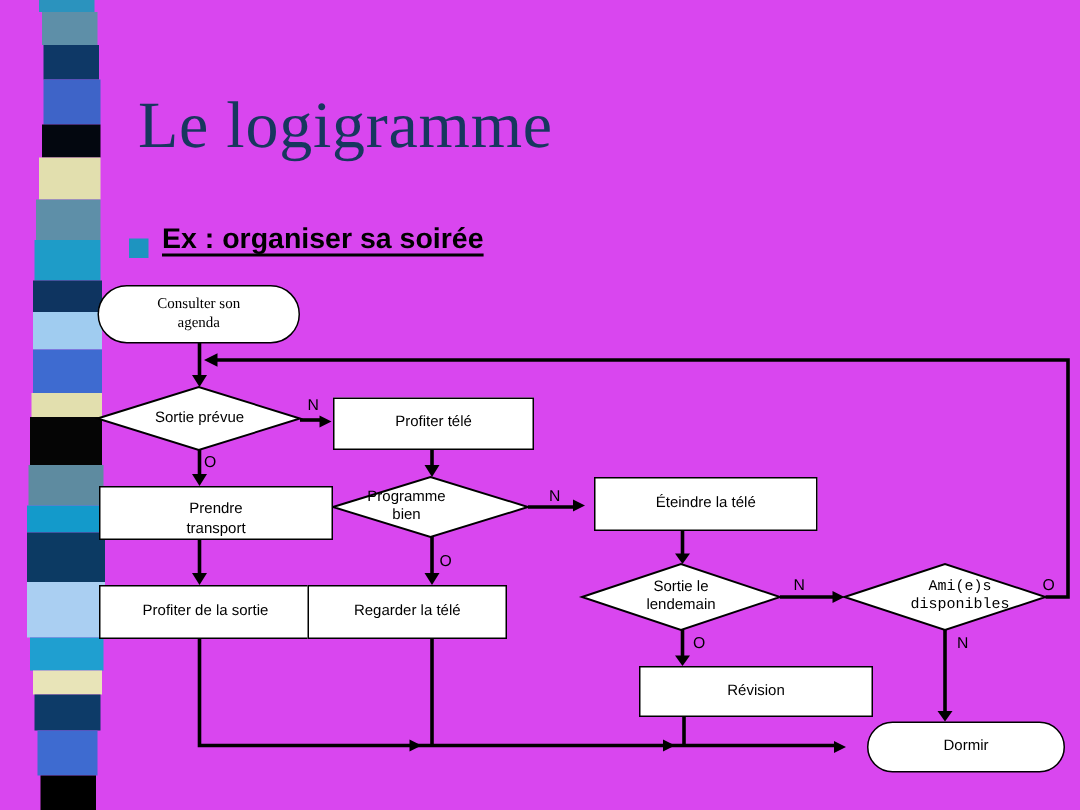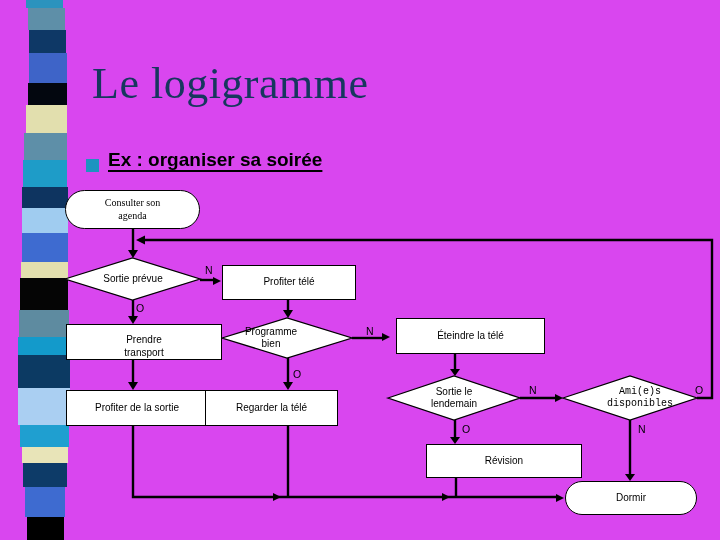--- a/index.html
+++ b/index.html
@@ -148,21 +148,21 @@
   </div>
 
   <div class="dlabel" style="left:590px;top:384px;width:100px;height:28px;font-family:Liberation Mono, monospace;">
     <span class="inner-w70">Ami(e)s disponibles</span>
   </div>
 
   <div class="node" style="left:390px;top:444px;width:156px;height:34px;margin-left:36px;">
     <span>Révision</span>
   </div>
 
-  <div class="node stadium" style="left:565px;top:481px;width:132px;height:34px;border-radius:17px;">
+  <div class="node stadium" style="left:578px;top:481px;width:132px;height:34px;border-radius:17px;">
     <span>Dormir</span>
   </div>
 
   <span class="blabel" style="left:205px;top:264px;">N</span>
   <span class="blabel" style="left:136px;top:302px;">O</span>
   <span class="blabel" style="left:366px;top:325px;">N</span>
   <span class="blabel" style="left:293px;top:368px;">O</span>
   <span class="blabel" style="left:529px;top:384px;">N</span>
   <span class="blabel" style="left:695px;top:384px;">O</span>
   <span class="blabel" style="left:462px;top:423px;">O</span>

